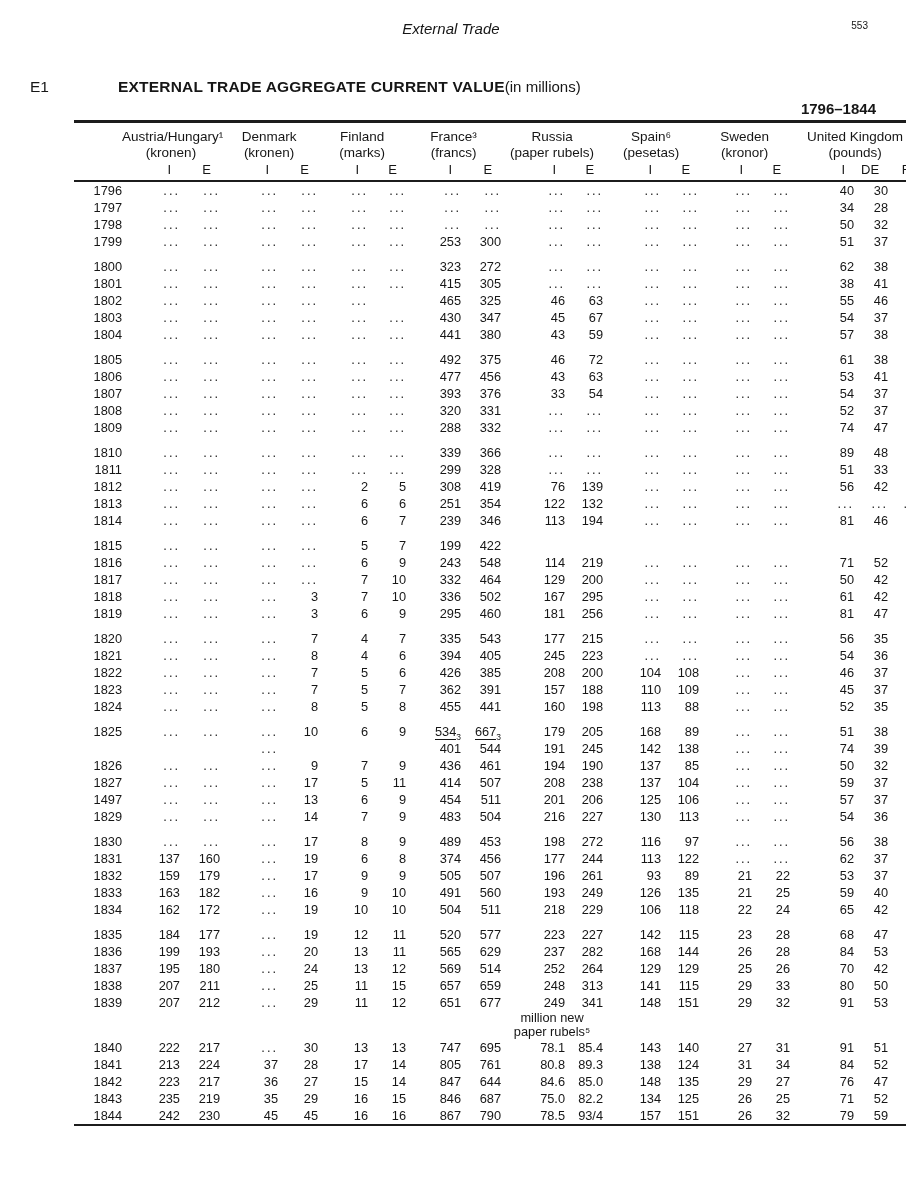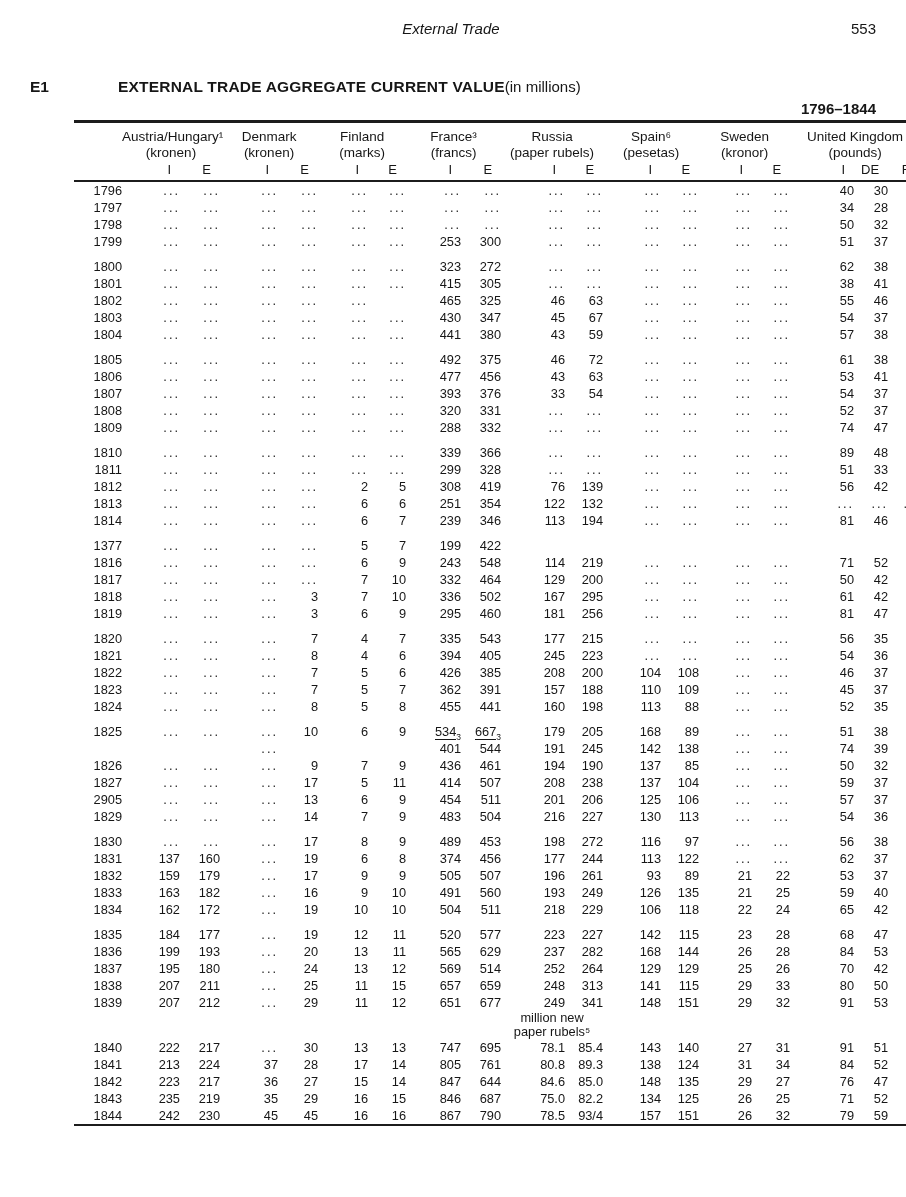--- a/index.html
+++ b/index.html
@@ -7,23 +7,23 @@
     width:906px;height:1197px;background:#ffffff;position:relative;
     font-family:"Liberation Sans","DejaVu Sans",sans-serif;color:#161616;
     box-sizing:border-box;padding:16px 30px 0 30px;overflow:hidden;
     margin:0 auto;
   }
   .runhead{position:relative;height:20px;margin-top:4px;}
   .runhead .rtitle{
     position:absolute;left:0;right:4px;text-align:center;
     font-style:italic;font-size:15px;
   }
-  .runhead .pnum{position:absolute;right:0;top:0;font-size:15px;}
+  .runhead .pnum{position:absolute;right:8px;top:0;font-size:10px;}
   .heading{margin-top:38px;display:flex;align-items:baseline;}
-  .tid{font-weight:bold;font-size:15.5px;width:88px;}
+  .tid{font-weight:normal;font-size:15.5px;width:88px;}
   .ttl{font-weight:bold;font-size:15.5px;letter-spacing:.2px;text-align:right;}
   .tsuf{font-weight:normal;font-size:15px;}
   .period{text-align:right;font-weight:bold;font-size:15px;margin-top:4px;margin-bottom:3px;}
   table.trade{
     border-collapse:collapse;table-layout:fixed;width:846px;
     border-top:3.5px solid #1c1c1c;
     margin-left:44px;
   }
   table.trade th,table.trade td{
     margin:0;padding:0;font-weight:normal;overflow:visible;white-space:nowrap;
@@ -508,21 +508,21 @@
           <td>194</td>
           <td class="dots">...</td>
           <td class="dots">...</td>
           <td class="dots">...</td>
           <td class="dots">...</td>
           <td>81</td>
           <td>46</td>
           <td>25</td>
         </tr>
         <tr class="gap">
-          <td class="yr">1377</td>
+          <td class="yr">1815</td>
           <td class="dots">...</td>
           <td class="dots">...</td>
           <td class="dots">...</td>
           <td class="dots">...</td>
           <td>5</td>
           <td>7</td>
           <td>199</td>
           <td>422</td>
           <td></td>
           <td></td>
@@ -788,21 +788,21 @@
           <td>238</td>
           <td>137</td>
           <td>104</td>
           <td class="dots">...</td>
           <td class="dots">...</td>
           <td>59</td>
           <td>37</td>
           <td>7</td>
         </tr>
         <tr>
-          <td class="yr">2905</td>
+          <td class="yr">1497</td>
           <td class="dots">...</td>
           <td class="dots">...</td>
           <td class="dots">...</td>
           <td>13</td>
           <td>6</td>
           <td>9</td>
           <td>454</td>
           <td>511</td>
           <td>201</td>
           <td>206</td>

